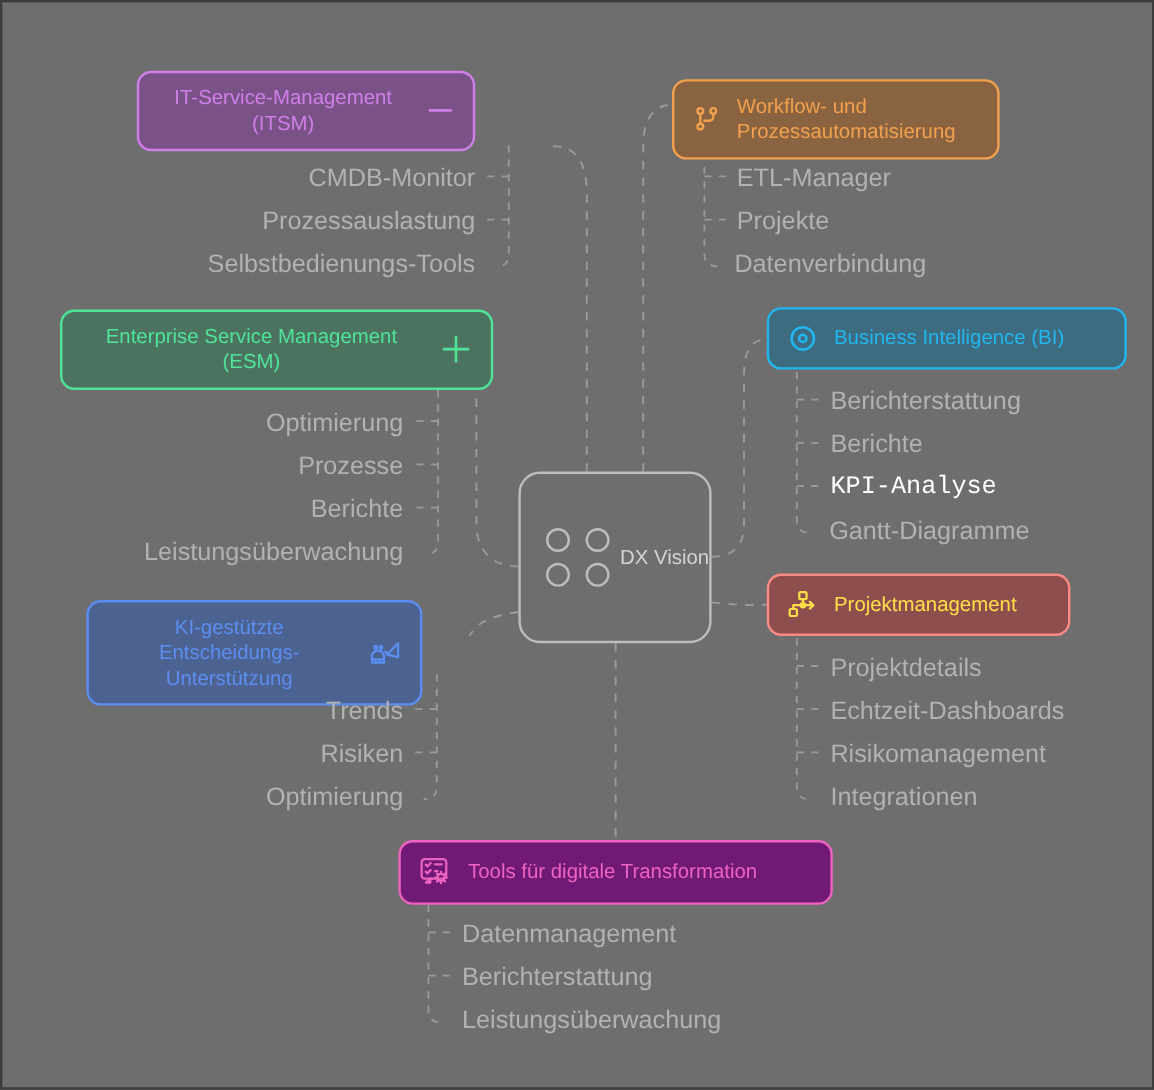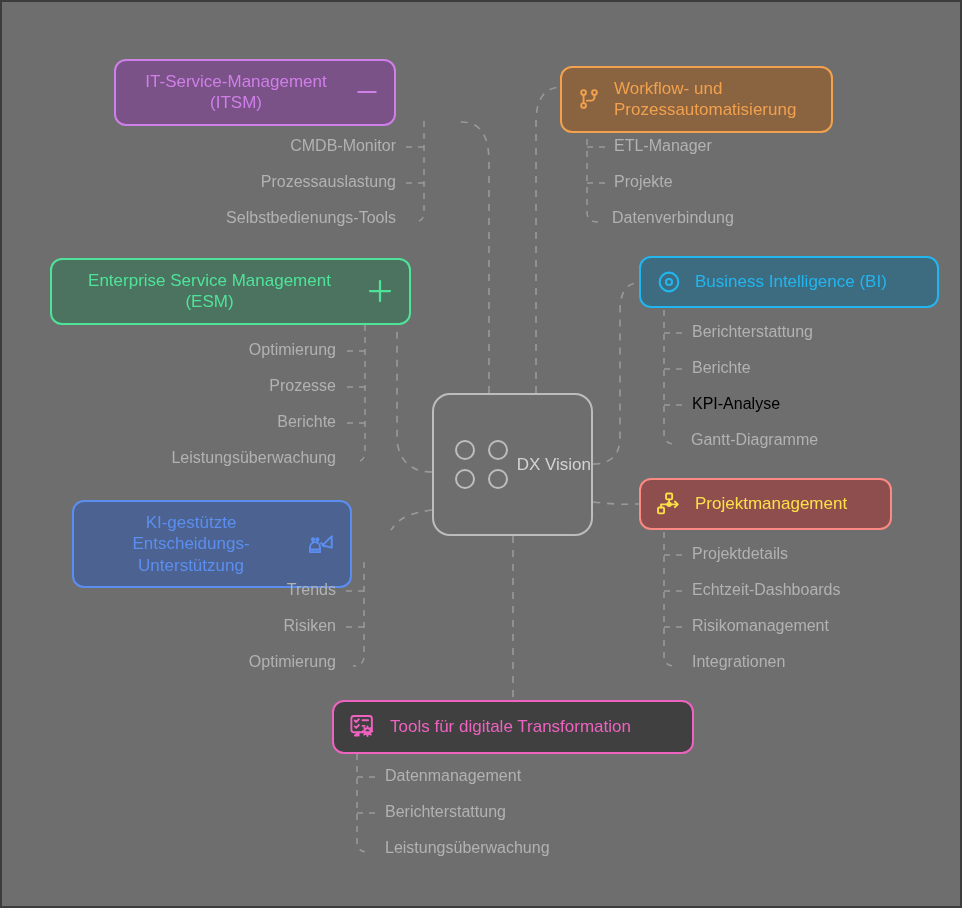--- a/index.html
+++ b/index.html
@@ -48,21 +48,21 @@
   #center .dots i {
     display:block; width:20px; height:20px;
     border:2px solid #bdbdbd; border-radius:50%;
   }
   #center .clabel { color:#d3d3d3; font-size:17px; }
 
   
   .sub {
     position:absolute;
     color:#b2b2b2;
-    font-size:16px;
+    font-size:21px;
     white-space:nowrap;
   }
   .sub.right { text-align:right; }
   .sub.left  { text-align:left; }
 </style>
 </head>
 <body>
 
 <div id="canvas" style="background: rgb(110, 110, 110); border-color: rgb(60, 60, 60);">
 
@@ -199,21 +199,21 @@
           <rect x="2.6" y="15" width="5.2" height="5" rx="1"></rect>
           <circle cx="12.1" cy="12.3" r="1.5"></circle>
           <path d="M12.1 8 v2.8"></path>
           <path d="M5.2 15 v-2.7 h13.6"></path>
           <path d="M17 9.9 l2.6 2.4 -2.6 2.4"></path>
         </svg>
     </span>
     <span class="nlabel">Projektmanagement</span>
   </div>
 
-  <div class="node icon-left" style="left: 330px; top: 698px; width: 362px; background: #404040; border-color: rgb(238, 99, 192); color: rgb(238, 99, 192);">
+  <div class="node icon-left" style="left: 330px; top: 698px; width: 362px; background: #701a75; border-color: rgb(238, 99, 192); color: rgb(238, 99, 192);">
     <span class="nicon">
       <svg width="30" height="30" viewBox="0 0 24 24" fill="none" stroke="currentColor" stroke-width="1.5" stroke-linecap="round" stroke-linejoin="round">
           <rect x="2.7" y="3.2" width="16.4" height="13" rx="2"></rect>
           <path d="M8.5 16.2 v2.6 h-3 l3 -2.6z"></path>
           <path d="M5.4 6.8 l1.2 1.2 2.1 -2.3"></path>
           <path d="M5.4 11.5 l1.2 1.2 2.1 -2.3"></path>
           <line x1="11.6" y1="6.6" x2="16.1" y2="6.6"></line>
           <line x1="11.6" y1="11.1" x2="13.3" y2="11.1"></line>
           <circle cx="15.6" cy="15.4" r="2.4"></circle>
           <path d="M15.6 11.6 v1.3 M15.6 17.9 v1.3 M11.8 15.4 h1.3 M18.1 15.4 h1.3 M12.9 12.7 l.95 .95 M17.35 17.15 l.95 .95 M18.3 12.7 l-.95 .95 M13.85 17.15 l-.95 .95"></path>
@@ -230,21 +230,21 @@
   <div class="sub left" style="left: 612px; top: 171px; width: 300px; color: rgb(178, 178, 178);">Projekte</div>
   <div class="sub left" style="left: 610px; top: 207px; width: 300px; color: rgb(178, 178, 178);">Datenverbindung</div>
 
   <div class="sub right" style="left: 36px; top: 339px; width: 298px; color: rgb(178, 178, 178);">Optimierung</div>
   <div class="sub right" style="left: 36px; top: 375px; width: 298px; color: rgb(178, 178, 178);">Prozesse</div>
   <div class="sub right" style="left: 36px; top: 411px; width: 298px; color: rgb(178, 178, 178);">Berichte</div>
   <div class="sub right" style="left: 26px; top: 447px; width: 308px; color: rgb(178, 178, 178);">Leistungsüberwachung</div>
 
   <div class="sub left" style="left: 690px; top: 321px; width: 270px; color: rgb(178, 178, 178);">Berichterstattung</div>
   <div class="sub left" style="left: 690px; top: 357px; width: 270px; color: rgb(178, 178, 178);">Berichte</div>
-  <div class="sub left" style="left: 690px; top: 393px; width: 270px; color: #000000;">KPI-Analyse</div>
+  <div class="sub left" style="left: 690px; top: 393px; width: 270px; color: #ffffff; font-family: Liberation Mono, monospace;">KPI-Analyse</div>
   <div class="sub left" style="left: 689px; top: 429px; width: 270px; color: rgb(178, 178, 178);">Gantt-Diagramme</div>
 
   <div class="sub right" style="left: 40px; top: 579px; width: 294px; color: rgb(178, 178, 178);">Trends</div>
   <div class="sub right" style="left: 40px; top: 615px; width: 294px; color: rgb(178, 178, 178);">Risiken</div>
   <div class="sub right" style="left: 40px; top: 651px; width: 294px; color: rgb(178, 178, 178);">Optimierung</div>
 
   <div class="sub left" style="left: 690px; top: 543px; width: 265px; color: rgb(178, 178, 178);">Projektdetails</div>
   <div class="sub left" style="left: 690px; top: 579px; width: 265px; color: rgb(178, 178, 178);">Echtzeit-Dashboards</div>
   <div class="sub left" style="left: 690px; top: 615px; width: 265px; color: rgb(178, 178, 178);">Risikomanagement</div>
   <div class="sub left" style="left: 690px; top: 651px; width: 265px; color: rgb(178, 178, 178);"> Integrationen</div>

